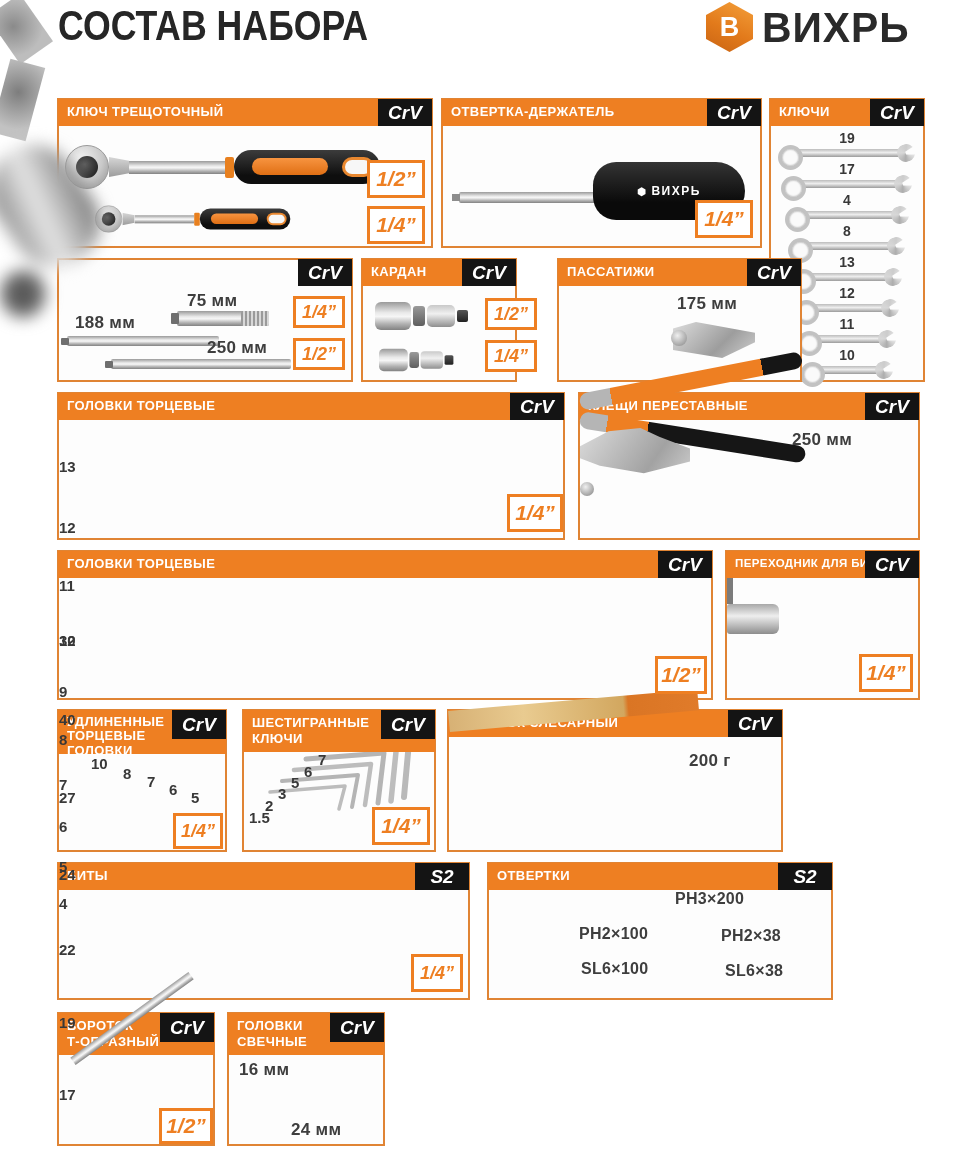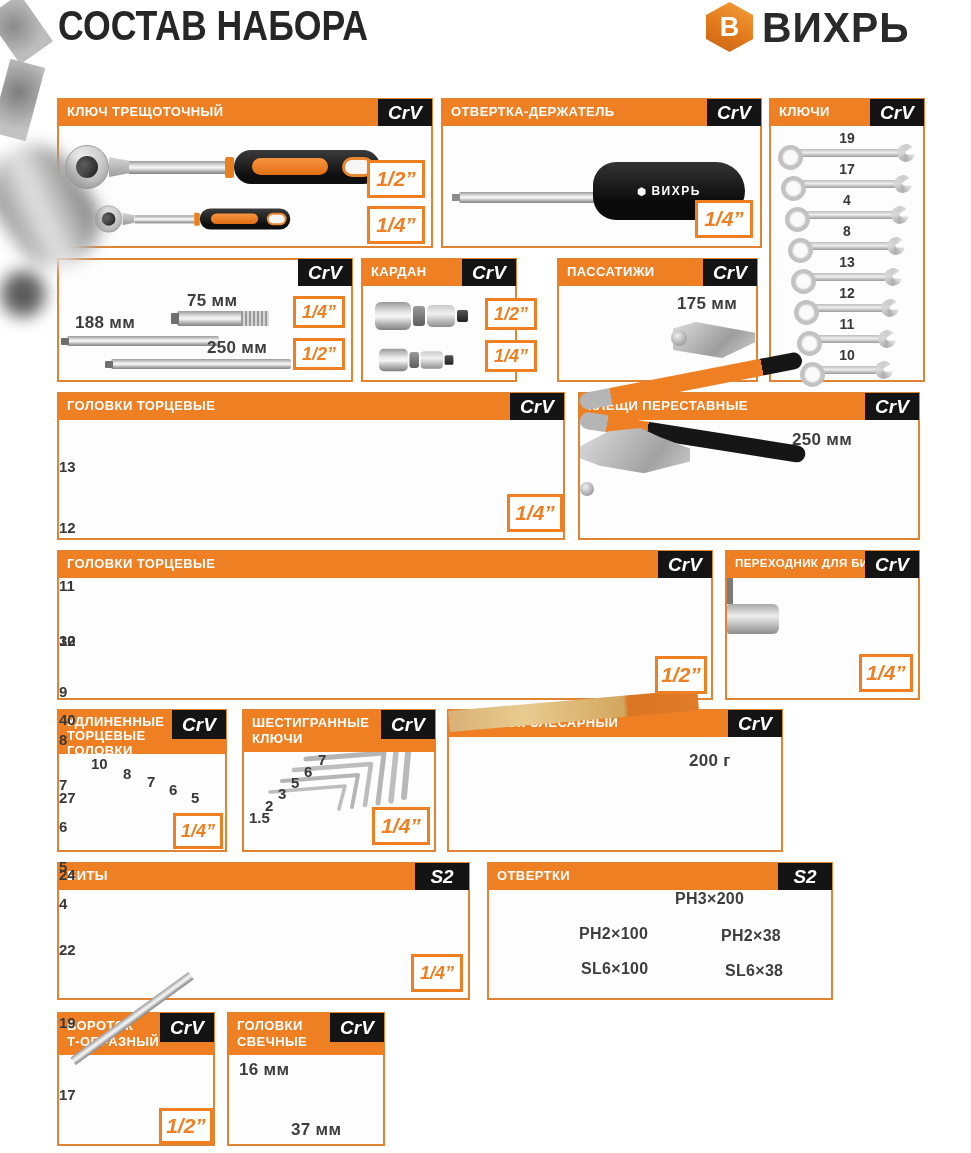--- a/index.html
+++ b/index.html
@@ -249,21 +249,21 @@
   <div class="joint" style="left:16px;top:86px;transform:scale(.8);transform-origin:left center">
     <div class="j1 metal-h"></div>
       <div class="jmid"></div>
       <div class="j2"></div>
       <div class="jtip"></div>
   </div>
   <div class="size-badge sm" style="left:122px;top:38px;width:52px;height:32px">1/2”</div>
   <div class="size-badge sm" style="left:122px;top:80px;width:52px;height:32px">1/4”</div>
 </div>
 
-<div class="panel" style="left:557px;top:258px;width:201px;height:124px">
+<div class="panel" style="left:557px;top:258px;width:245px;height:124px">
   <div class="phead h1">
       <span class="t">ПАССАТИЖИ</span>
     </div>
   <div class="steel h1">CrV</div>
   <span class="meas" style="left:118px;top:34px">175 мм</span>
   <div class="plr" style="left:6px;top:44px;width:192px;height:76px">
     <div class="plr-h" style="left:0;top:4px;width:106px;height:16px;transform:rotate(-12deg)"></div>
     <div class="plr-h" style="left:0;top:46px;width:108px;height:16px;transform:rotate(10deg)"></div>
     <div class="plr-jaw" style="right:2px;top:18px;width:82px;height:36px"></div>
     <div class="plr-piv" style="right:70px;top:26px;width:16px;height:16px"></div>
@@ -539,21 +539,21 @@
 
 <div class="panel" style="left:227px;top:1012px;width:158px;height:134px">
   <div class="phead h2">
     <span class="t">ГОЛОВКИ</span>
     <span class="t">СВЕЧНЫЕ</span>
   </div>
   <div class="steel h2">CrV</div>
   <span class="meas" style="left:10px;top:46px">16 мм</span>
   <div class="spark" style="left:58px;top:52px;width:22px;height:66px;transform:rotate(32deg)"></div>
   <div class="spark" style="left:100px;top:60px;width:26px;height:72px;transform:rotate(32deg)"></div>
-  <span class="meas" style="left:62px;top:106px">37 мм</span>
+  <span class="meas" style="left:62px;top:106px">24 мм</span>
 </div>
 
 <div class="blur-blob" style="left:26px;top:164px;width:48px;height:62px">
   <div class="blob-shape" style="left:0;top:0;width:40px;height:58px;transform:rotate(-35deg);background:radial-gradient(circle at 40% 40%,#8a8a8a,#bdbdbd 70%)"></div>
 </div>
 <div class="blur-blob" style="left:-8px;top:278px;width:44px;height:80px">
   <div class="blob-shape" style="left:0;top:0;width:36px;height:76px;transform:rotate(15deg);background:radial-gradient(circle at 45% 40%,#7d7d7d,#c2c2c2 75%)"></div>
 </div>
 <div class="blur-blob" style="left:826px;top:776px;width:150px;height:134px;filter:blur(8px)">
   <div class="blob-shape" style="left:28px;top:-2px;width:88px;height:128px;border-radius:42px;transform:rotate(-34deg);background:linear-gradient(100deg,#7e7e7e,#e6e6e6 45%,#6b6b6b)"></div>

